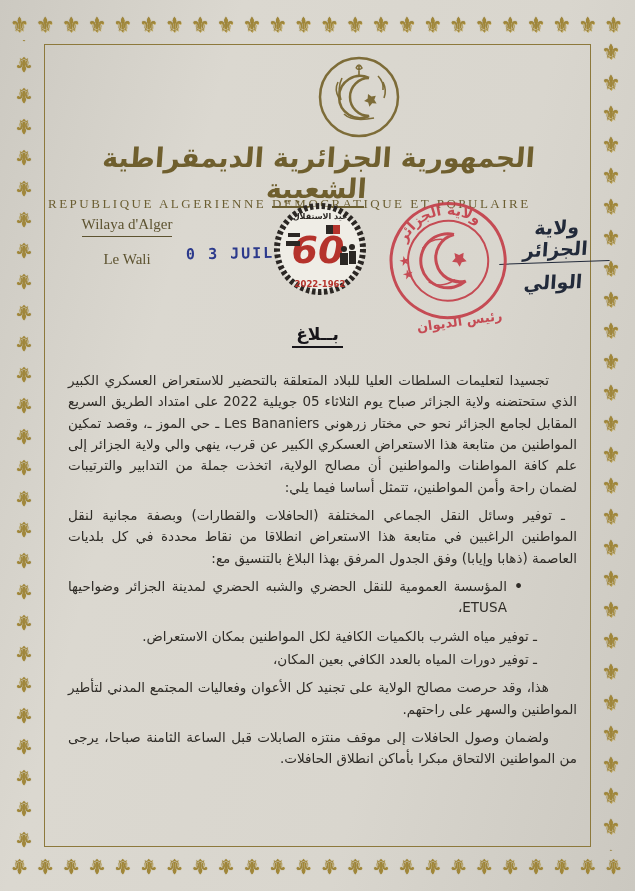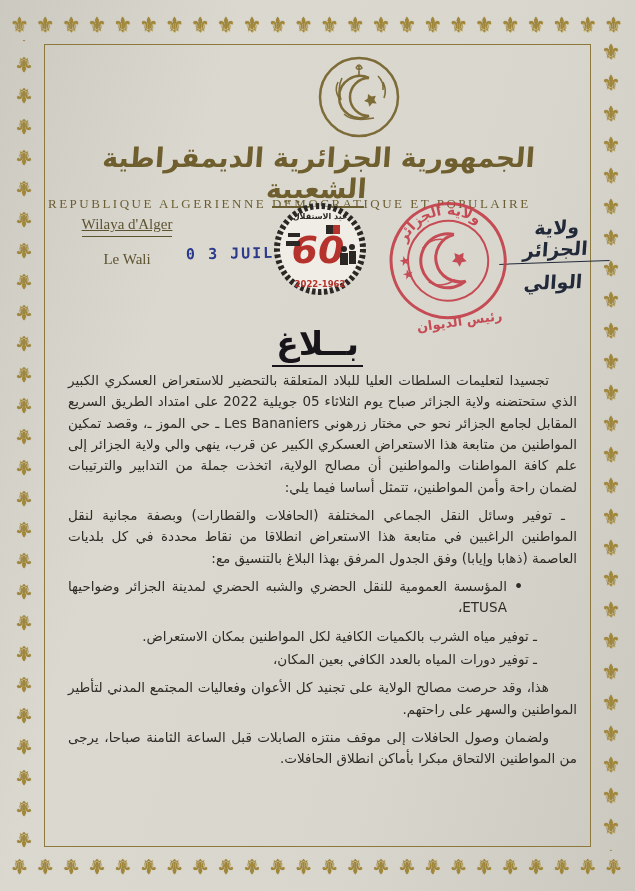--- a/index.html
+++ b/index.html
@@ -22,39 +22,39 @@
   
   .emblem{position:absolute;left:268px;top:6px;}
   .ar-republic{position:absolute;left:0;right:0;top:94px;text-align:center;
       font-size:27px;font-weight:bold;color:#6f5f2e;transform:skewX(-4deg);}
   .fr-republic{position:absolute;left:0;right:0;top:148px;text-align:left;
       font-family:"Liberation Serif",serif;font-size:13px;letter-spacing:2.5px;color:#6b5e32;}
   .fr-underline{position:absolute;left:50%;top:158px;width:92px;margin-left:-46px;border-top:2px solid #6b5e32;}
 
   .wilaya-block{position:absolute;left:14px;top:168px;width:130px;text-align:center;
       font-family:"Liberation Serif",serif;color:#5d5330;font-size:15px;}
-  .wilaya-line1{display:inline-block;padding-bottom:3px;border-bottom:1.5px solid #5d5330;text-decoration:underline;}
+  .wilaya-line1{display:inline-block;padding-bottom:3px;border-bottom:1.5px solid #5d5330;}
   .wilaya-line2{margin-top:14px;}
 
   .date-stamp{position:absolute;left:138px;top:196px;color:#2c3a8c;font-weight:bold;
       font-size:15px;letter-spacing:2px;transform:rotate(-1deg);font-family:"DejaVu Sans Mono",monospace;}
 
   .logo60{position:absolute;left:226px;top:155px;}
   .slogan{position:absolute;left:160px;top:246px;width:220px;text-align:center;direction:rtl;
       color:#233293;font-weight:bold;font-size:13.5px;text-shadow:0 0 .5px #233293;}
 
   .right-callig{position:absolute;left:452px;top:168px;width:110px;text-align:center;direction:rtl;
       color:#222a3a;font-weight:bold;transform:skewX(-6deg) rotate(-2deg);}
   .right-callig .l1{font-size:19px;display:inline-block;padding-bottom:2px;border-bottom:1.5px solid #222a3a;}
   .right-callig .l2{font-size:19px;margin-top:8px;}
 
   .red-stamp{position:absolute;left:340px;top:150px;transform:rotate(-14deg);opacity:.92;}
 
   .comm-title{position:absolute;left:0;right:0;top:276px;text-align:center;direction:rtl;}
-  .comm-title span{font-size:33px;font-weight:bold;color:#17151a;border-bottom:2.5px solid #17151a;padding:0 4px 2px;}
+  .comm-title span{font-size:17px;font-weight:bold;color:#17151a;border-bottom:2.5px solid #17151a;padding:0 4px 2px;}
 
   
   .body{position:absolute;left:20px;right:10px;top:322px;direction:rtl;text-align:justify;
       font-size:13.5px;line-height:1.58;color:#2f2c27;font-weight:500;}
   .body p{margin:0 0 7px 0;}
   .p-indent{text-indent:28px;}
   .p-small-indent{text-indent:12px;}
   .bullets{padding:0 54px 0 0;margin:0 0 7px 0;}
   .bullet-item{position:relative;padding-right:16px;margin-bottom:2px;}
   .bullet-item::before{content:"•";position:absolute;right:0;top:0;font-weight:bold;}

